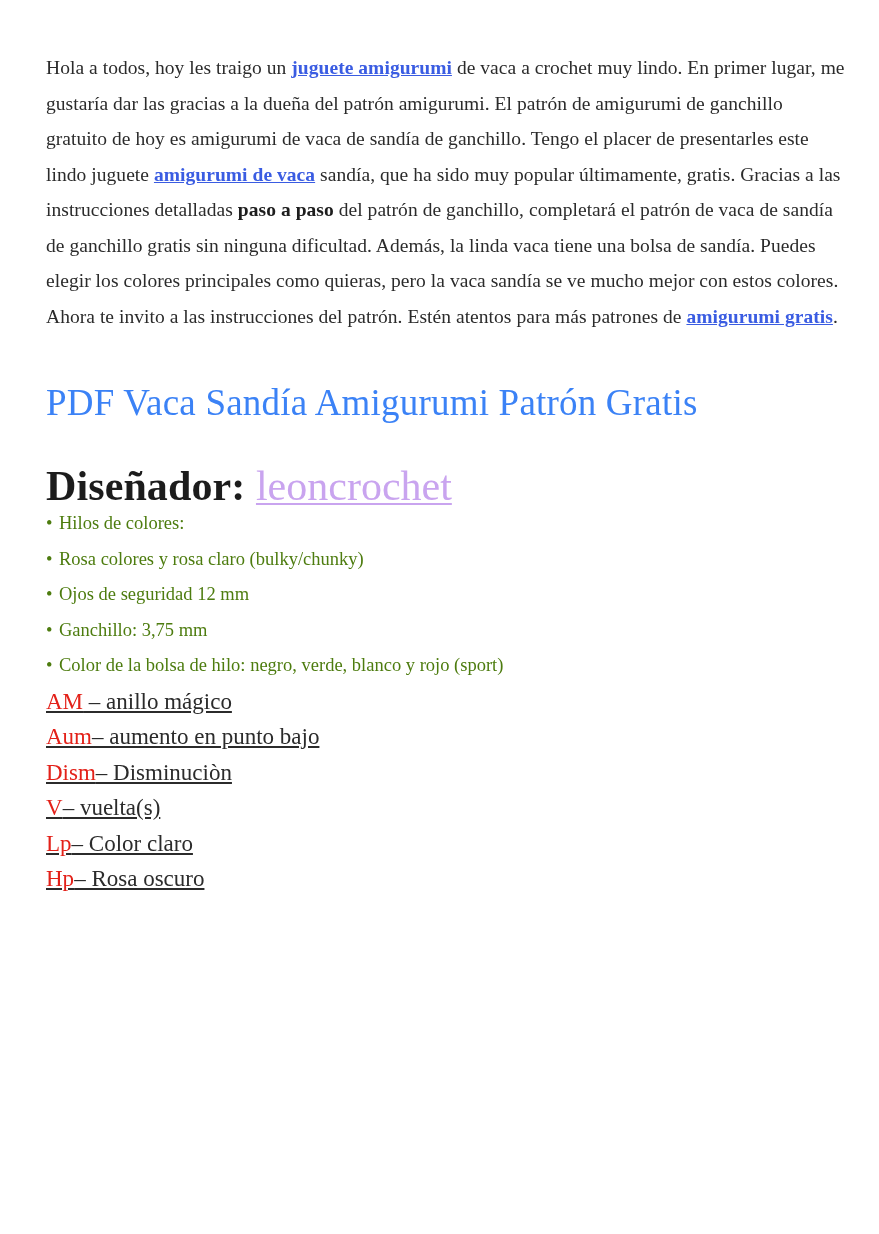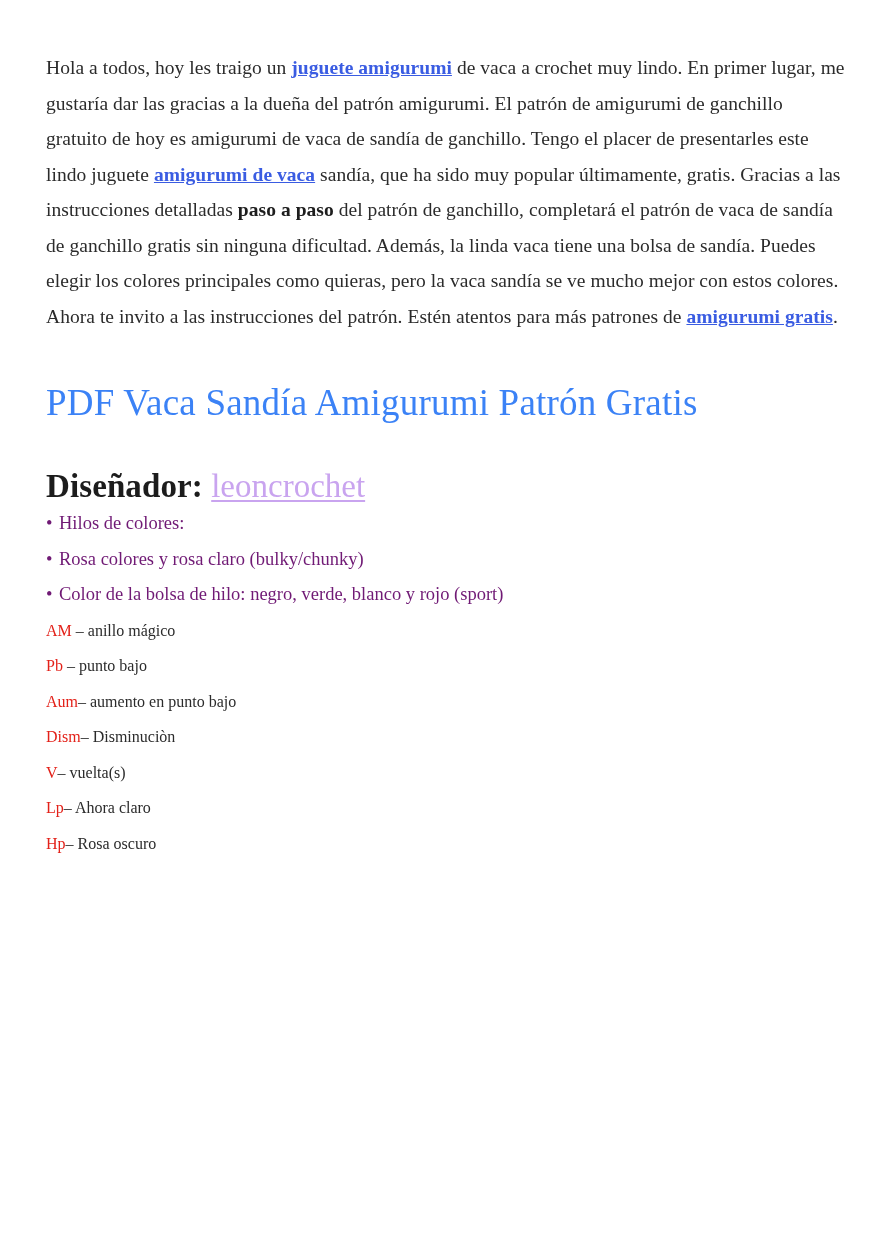--- a/index.html
+++ b/index.html
@@ -49,21 +49,21 @@
     line-height: 44px;
     font-weight: normal;
     color: #3b82f6;
     margin: 47px 0 0 0;
     letter-spacing: 0.2px;
   }
 
   
   .designer {
     margin: 41px 0 0 0;
-    font-size: 33px;
+    font-size: 42px;
     line-height: 40px;
     font-weight: bold;
     color: #1c1c1c;
     letter-spacing: 0.1px;
   }
   .designer .dlink {
     color: #c9a4ef;
     font-weight: normal;
     text-decoration: underline;
     text-decoration-thickness: 2px;
@@ -86,38 +86,39 @@
 
   
   .mat-list {
     list-style: none;
     margin: 0;
     padding: 0;
   }
   .mat-list li {
     font-size: 18.5px;
     line-height: 35.5px;
-    color: #701a75;
+    color: #4d7c0f;
     white-space: nowrap;
   }
   .mat-list li .bullet {
     display: inline-block;
     width: 13px;
   }
 
   
   .abbr-list {
     list-style: none;
     margin: 0;
     padding: 0;
   }
   .abbr-list li {
-    font-size: 16px;
+    font-size: 23px;
     line-height: 35.5px;
     color: #2b2b2b;
+    text-decoration: underline;
   }
   .abbr-list li .abbr-key {
     color: #e32119;
   }
   .abbr-list li .abbr-def {
     color: #2b2b2b;
   }
 </style>
 </head>
 <body>
@@ -131,26 +132,27 @@
   <h1 class="title-purple">PDF Vaca Sandía Amigurumi Patrón Gratis</h1>
 
   <h2 class="designer">
     <span>Diseñador:</span>
     <a class="dlink" href="#">leoncrochet</a>
   </h2>
 
   <ul class="mat-list">
     <li><span class="bullet">•</span><span>Hilos de colores:</span></li>
     <li><span class="bullet">•</span><span>Rosa colores y rosa claro (bulky/chunky)</span></li>
+    <li><span class="bullet">•</span><span>Ojos de seguridad 12 mm</span></li>
+    <li><span class="bullet">•</span><span>Ganchillo: 3,75 mm</span></li>
     <li><span class="bullet">•</span><span>Color de la bolsa de hilo: negro, verde, blanco y rojo (sport)</span></li>
   </ul>
 
   <ul class="abbr-list">
     <li><span class="abbr-key">AM</span><span class="abbr-def"> – anillo mágico</span></li>
-    <li><span class="abbr-key">Pb</span><span class="abbr-def"> – punto bajo</span></li>
     <li><span class="abbr-key">Aum</span><span class="abbr-def">– aumento en punto bajo</span></li>
     <li><span class="abbr-key">Dism</span><span class="abbr-def">– Disminuciòn</span></li>
     <li><span class="abbr-key">V</span><span class="abbr-def">– vuelta(s)</span></li>
-    <li><span class="abbr-key">Lp</span><span class="abbr-def">– Ahora claro</span></li>
+    <li><span class="abbr-key">Lp</span><span class="abbr-def">– Color claro</span></li>
     <li><span class="abbr-key">Hp</span><span class="abbr-def">– Rosa oscuro</span></li>
   </ul>
 
 </div>
 
 </body></html>

